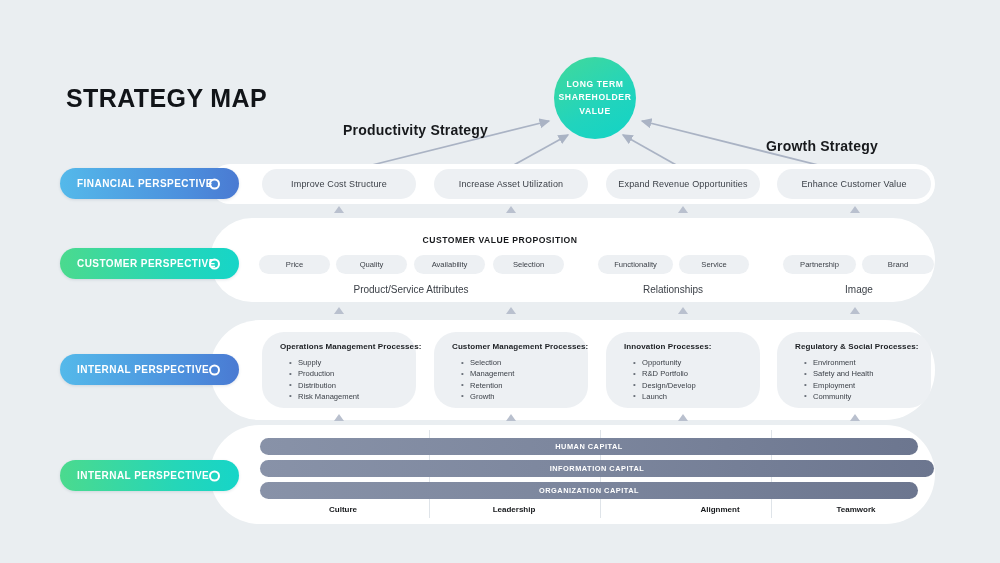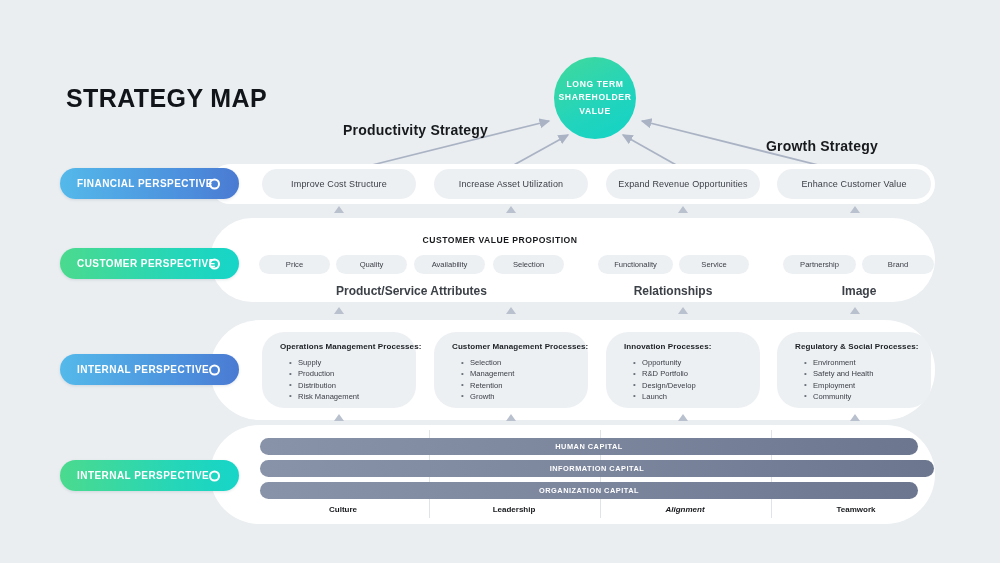--- a/index.html
+++ b/index.html
@@ -88,22 +88,22 @@
     position:absolute;left:0;top:235px;width:1000px;text-align:center;
     font-size:8.6px;font-weight:bold;color:#17191c;letter-spacing:.5px;
   }
   .cvp-chip{
     position:absolute;top:255px;height:19px;border-radius:10px;
     background:#edf0f3;
     display:flex;align-items:center;justify-content:center;
     font-size:7.6px;color:#3c4148;white-space:nowrap;
   }
   .cvp-group-label{
-    position:absolute;top:284px;font-size:12px;color:#3c4148;
-    text-align:center;white-space:nowrap;font-weight:bold;
+    position:absolute;top:284px;font-size:10px;color:#3c4148;
+    text-align:center;white-space:nowrap;
   }
 
   
   .proc{
     position:absolute;top:332px;height:76px;border-radius:22px;
     background:#edf0f3;box-sizing:border-box;padding:10px 0 0 18px;
   }
   .proc h4{
     margin:0 0 5px 0;font-size:8px;font-weight:bold;color:#1b1e22;
     letter-spacing:.1px;white-space:nowrap;
@@ -288,16 +288,16 @@
     <span class="plabel">INTERNAL PERSPECTIVE</span>
     <span class="pring"></span>
   </div>
 
   <div class="cap-bar cb1">HUMAN CAPITAL</div>
   <div class="cap-bar cb2">INFORMATION CAPITAL</div>
   <div class="cap-bar cb3">ORGANIZATION CAPITAL</div>
 
   <div class="cap-foot" style="left:293px;width:100px;">Culture</div>
   <div class="cap-foot" style="left:464px;width:100px;">Leadership</div>
-  <div class="cap-foot" style="left:635px;width:100px;font-style:italic;">Alignment</div>
+  <div class="cap-foot" style="left:670px;width:100px;">Alignment</div>
   <div class="cap-foot" style="left:806px;width:100px;text-align:center;">Teamwork</div>
 
 </div>
 
 </body></html>

